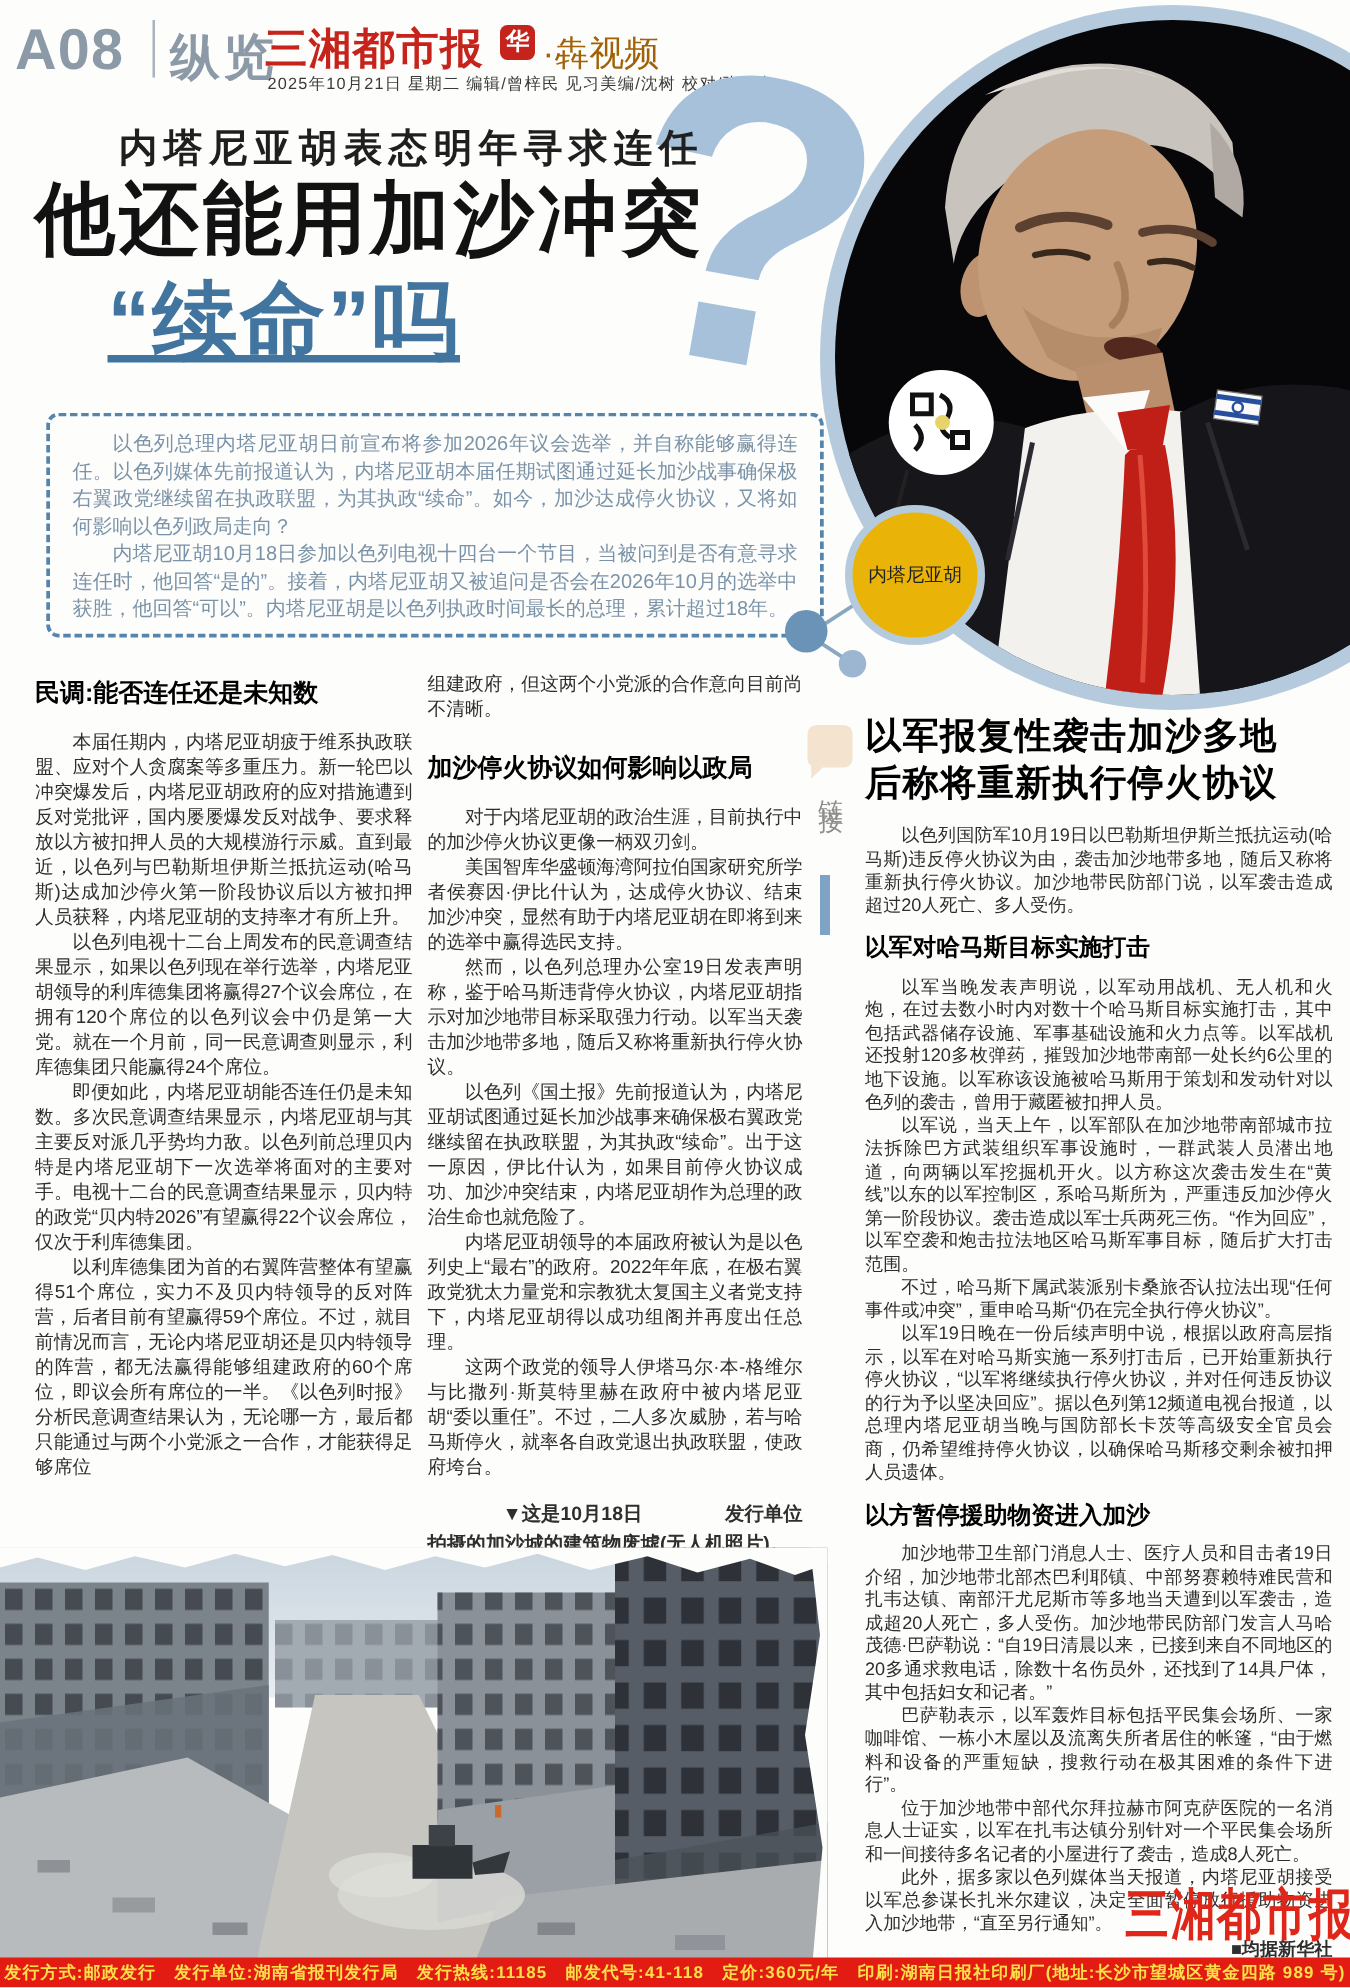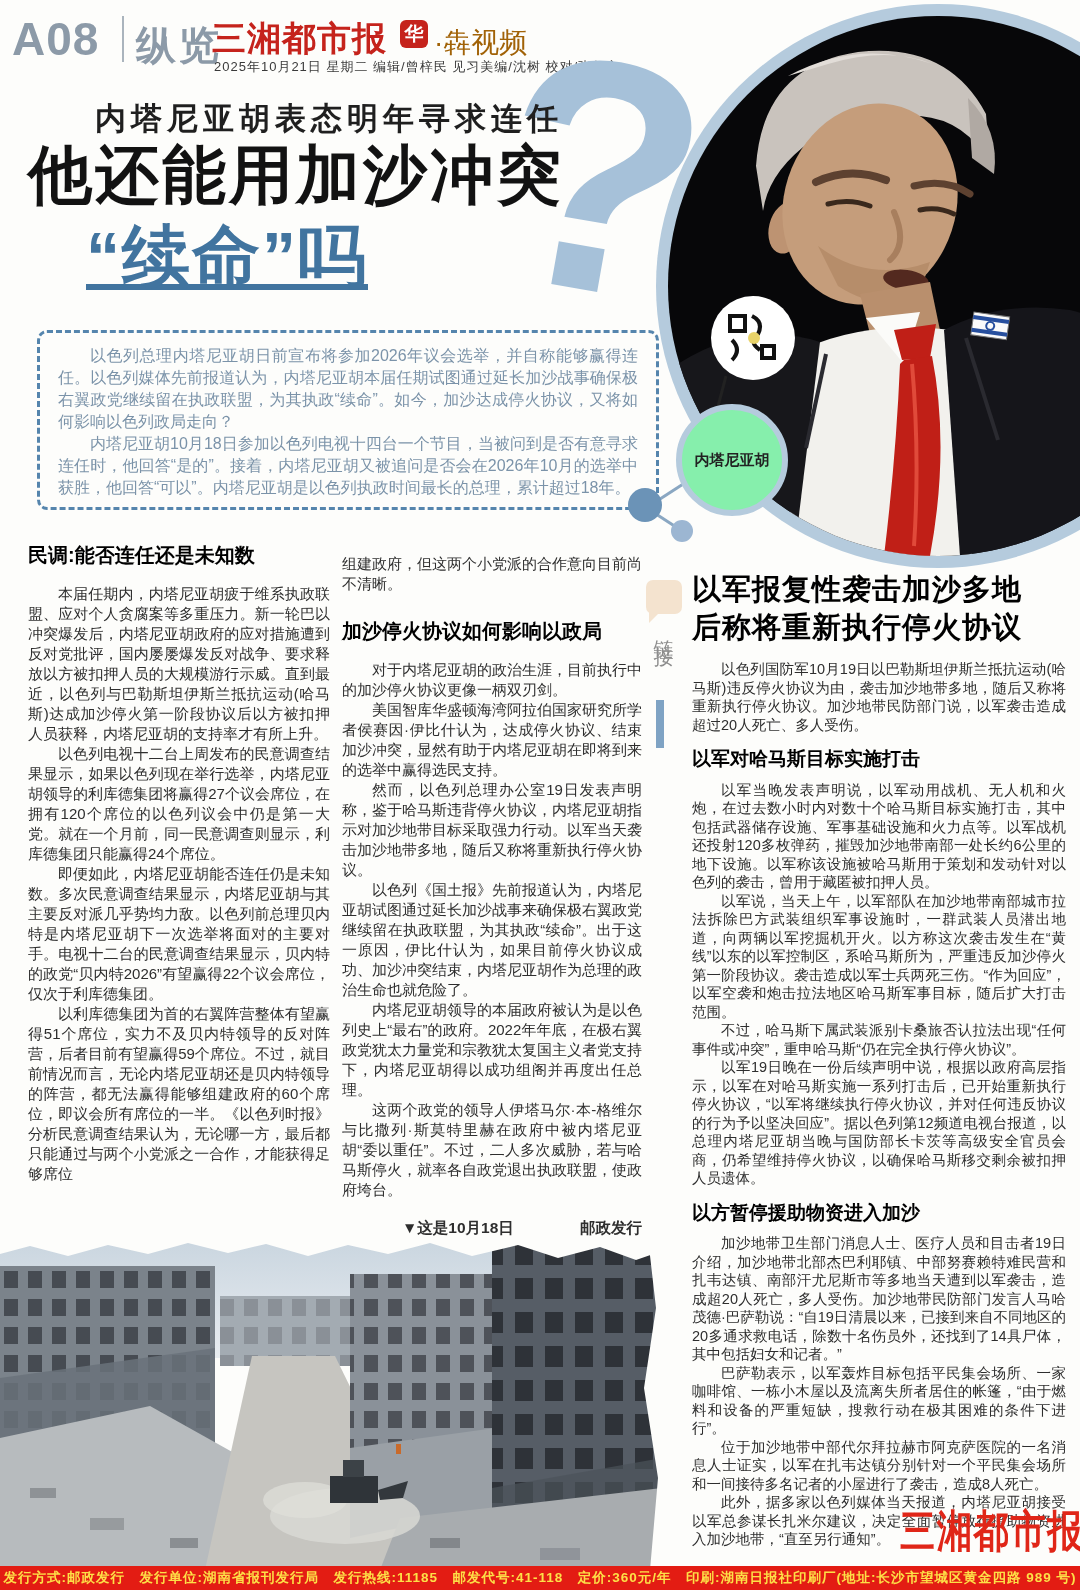--- a/index.html
+++ b/index.html
@@ -19,40 +19,40 @@
   .hdr-dateline { position:absolute; left:214px; top:58px; font-size:13px; color:#3a3a3a; letter-spacing:1px;}
   
   .kicker { position:absolute; left:95px; top:98px; font-size:31px; font-weight:bold; color:#1f1f1f; letter-spacing:5px; z-index:3;}
   .head1 { position:absolute; left:28px; top:132px; font-size:64px; font-weight:900; color:#121212; letter-spacing:3px; z-index:3;}
   .head2 { position:absolute; left:86px; top:212px; font-size:68px; font-weight:900; color:#41749f; letter-spacing:2px; z-index:3;text-decoration:underline;}
   .qmark { position:absolute; left:500px; top:12px; font-size:330px; font-weight:900; color:#a6c1d9; transform:rotate(10deg); z-index:1; line-height:1;}
   
   .portrait { position:absolute; left:668px; top:16px; width:540px; height:540px; border-radius:50%;
               background:#070709; box-shadow:0 0 0 12px #b5cbdd; overflow:hidden; z-index:2;}
   .name-bubble { position:absolute; left:676px; top:404px; width:112px; height:112px; border-radius:50%;
-                 background:#86efac; border:6px solid #b5cbdd; z-index:6; display:flex; align-items:center; justify-content:center;
-                 font-size:15px; font-weight:bold; color:#222; }
+                 background:#eab308; border:6px solid #b5cbdd; z-index:6; display:flex; align-items:center; justify-content:center;
+                 font-size:15px; font-weight:normal; color:#222; }
   .dot1 { position:absolute; left:628px; top:488px; width:34px; height:34px; border-radius:50%; background:#6b93b7; z-index:6;}
   .dot2 { position:absolute; left:671px; top:520px; width:22px; height:22px; border-radius:50%; background:#9cb6d2; z-index:6;}
   .conn { position:absolute; height:3px; background:#8aa7c2; z-index:5; transform-origin:left center;}
   .connA { left:650px; top:504px; width:52px; transform:rotate(-33deg); }
   .connB { left:646px; top:506px; width:44px; transform:rotate(33deg); }
   
   .intro { position:absolute; left:37px; top:330px; width:622px; height:180px;
            border:3px dashed #5585ad; border-radius:10px; padding:12px 18px;
            font-size:16px; line-height:22px; color:#7b93a9; text-align:justify; z-index:3; background:rgba(253,253,251,.0);}
   .intro p { text-indent:2em; }
   
   .col { position:absolute; font-size:15px; line-height:20px; text-align:justify; color:#2e2e2e;}
   .col p { text-indent:2em; }
   .col p.noindent { text-indent:0; }
   .col h3 { font-size:20px; line-height:26px; font-weight:900; color:#000; margin:4px 0 16px 0; text-align:left;}
   .col h4 { font-size:19px; font-weight:900; color:#000; margin:18px 0 12px 0; text-align:left;}
   .col-left { left:28px; top:538px; width:302px; }
-  .col-mid  { left:342px; top:554px; width:300px; }
+  .col-mid  { left:342px; top:538px; width:300px; }
   .col-mid h3 { margin-top:24px; }
   .photo-caption { margin-top:16px; font-weight:bold; font-size:15.5px; line-height:24px; text-indent:60px; text-align:left;}
   .photo-caption .credit { float:right; }
   
   .link-tag-bubble { position:absolute; left:646px; top:580px; width:36px; height:34px; background:#f4e3cf; border-radius:7px; z-index:3;}
   .link-tag-bubble:after { content:""; position:absolute; left:3px; bottom:-9px; border:6px solid transparent; border-top-color:#f4e3cf; border-left-color:#f4e3cf;}
   .link-tag-text { position:absolute; left:651px; top:624px; writing-mode:vertical-rl; font-size:20px; color:#8c8c8c; letter-spacing:6px; z-index:3;}
   .link-tag-bar { position:absolute; left:656px; top:700px; width:8px; height:48px; background:#7fa3c4; z-index:3;}
   .col-link { left:692px; top:570px; width:374px; font-size:14.5px; line-height:18.5px;}
   .col-link .ltitle { font-size:29px; line-height:38px; font-weight:900; color:#000; letter-spacing:1px; text-align:left; }
@@ -160,21 +160,21 @@
   <div class="col col-mid">
     <p class="noindent">组建政府，但这两个小党派的合作意向目前尚不清晰。</p>
     <h3>加沙停火协议如何影响以政局</h3>
     <p>对于内塔尼亚胡的政治生涯，目前执行中的加沙停火协议更像一柄双刃剑。</p>
     <p>美国智库华盛顿海湾阿拉伯国家研究所学者侯赛因·伊比什认为，达成停火协议、结束加沙冲突，显然有助于内塔尼亚胡在即将到来的选举中赢得选民支持。</p>
     <p>然而，以色列总理办公室19日发表声明称，鉴于哈马斯违背停火协议，内塔尼亚胡指示对加沙地带目标采取强力行动。以军当天袭击加沙地带多地，随后又称将重新执行停火协议。</p>
     <p>以色列《国土报》先前报道认为，内塔尼亚胡试图通过延长加沙战事来确保极右翼政党继续留在执政联盟，为其执政“续命”。出于这一原因，伊比什认为，如果目前停火协议成功、加沙冲突结束，内塔尼亚胡作为总理的政治生命也就危险了。</p>
     <p>内塔尼亚胡领导的本届政府被认为是以色列史上“最右”的政府。2022年年底，在极右翼政党犹太力量党和宗教犹太复国主义者党支持下，内塔尼亚胡得以成功组阁并再度出任总理。</p>
     <p>这两个政党的领导人伊塔马尔·本-格维尔与比撒列·斯莫特里赫在政府中被内塔尼亚胡“委以重任”。不过，二人多次威胁，若与哈马斯停火，就率各自政党退出执政联盟，使政府垮台。</p>
     <div class="photo-caption">
-      <span class="credit">邮政发行</span>
+      <span class="credit">发行单位</span>
       <span>▼这是10月18日拍摄的加沙城的建筑物废墟(无人机照片)。</span>
     </div>
   </div>
 
   <div class="link-tag-bubble"></div>
   <div class="link-tag-text">链接</div>
   <div class="link-tag-bar"></div>
 
   <div class="col col-link">
     <div class="ltitle">以军报复性袭击加沙多地</div>
@@ -185,20 +185,21 @@
     <h4>以军对哈马斯目标实施打击</h4>
     <p>以军当晚发表声明说，以军动用战机、无人机和火炮，在过去数小时内对数十个哈马斯目标实施打击，其中包括武器储存设施、军事基础设施和火力点等。以军战机还投射120多枚弹药，摧毁加沙地带南部一处长约6公里的地下设施。以军称该设施被哈马斯用于策划和发动针对以色列的袭击，曾用于藏匿被扣押人员。</p>
     <p>以军说，当天上午，以军部队在加沙地带南部城市拉法拆除巴方武装组织军事设施时，一群武装人员潜出地道，向两辆以军挖掘机开火。以方称这次袭击发生在“黄线”以东的以军控制区，系哈马斯所为，严重违反加沙停火第一阶段协议。袭击造成以军士兵两死三伤。“作为回应”，以军空袭和炮击拉法地区哈马斯军事目标，随后扩大打击范围。</p>
     <p>不过，哈马斯下属武装派别卡桑旅否认拉法出现“任何事件或冲突”，重申哈马斯“仍在完全执行停火协议”。</p>
     <p>以军19日晚在一份后续声明中说，根据以政府高层指示，以军在对哈马斯实施一系列打击后，已开始重新执行停火协议，“以军将继续执行停火协议，并对任何违反协议的行为予以坚决回应”。据以色列第12频道电视台报道，以总理内塔尼亚胡当晚与国防部长卡茨等高级安全官员会商，仍希望维持停火协议，以确保哈马斯移交剩余被扣押人员遗体。</p>
     <h4>以方暂停援助物资进入加沙</h4>
     <p>加沙地带卫生部门消息人士、医疗人员和目击者19日介绍，加沙地带北部杰巴利耶镇、中部努赛赖特难民营和扎韦达镇、南部汗尤尼斯市等多地当天遭到以军袭击，造成超20人死亡，多人受伤。加沙地带民防部门发言人马哈茂德·巴萨勒说：“自19日清晨以来，已接到来自不同地区的20多通求救电话，除数十名伤员外，还找到了14具尸体，其中包括妇女和记者。”</p>
     <p>巴萨勒表示，以军轰炸目标包括平民集会场所、一家咖啡馆、一栋小木屋以及流离失所者居住的帐篷，“由于燃料和设备的严重短缺，搜救行动在极其困难的条件下进行”。</p>
     <p>位于加沙地带中部代尔拜拉赫市阿克萨医院的一名消息人士证实，以军在扎韦达镇分别针对一个平民集会场所和一间接待多名记者的小屋进行了袭击，造成8人死亡。</p>
     <p>此外，据多家以色列媒体当天报道，内塔尼亚胡接受以军总参谋长扎米尔建议，决定全面暂停放行援助物资进入加沙地带，“直至另行通知”。</p>
+    <div class="byline">■均据新华社</div>
   </div>
 
   <div class="gaza">
     <svg width="662" height="332" viewBox="0 0 662 332">
       <defs>
         <linearGradient id="sky" x1="0" y1="0" x2="0" y2="1">
           <stop offset="0" stop-color="#c9d5df"></stop>
             <stop offset="1" stop-color="#e9edf1"></stop>
         </linearGradient>
         <pattern id="win" width="24" height="28" patternUnits="userSpaceOnUse">

